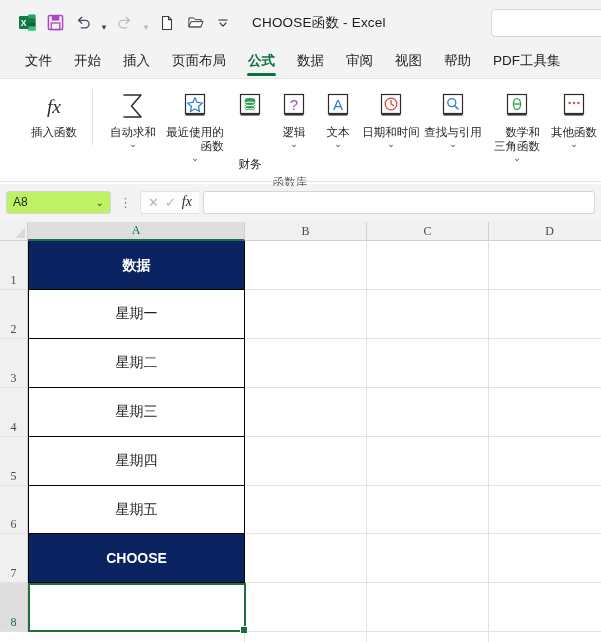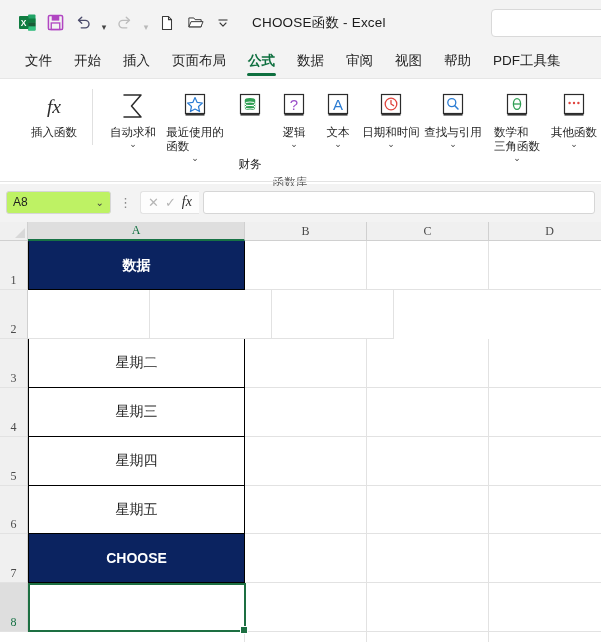--- a/index.html
+++ b/index.html
@@ -55,21 +55,21 @@
   .ribbon{
     position:absolute;left:0;top:78px;width:601px;height:105px;
     background:#ffffff;border-top:1px solid #e6e6e6;
   }
   .rbtn{
     width:auto;min-width:44px;display:flex;flex-direction:column;align-items:center;
     padding:6px 4px 0 4px;cursor:default;border-radius:4px;
   }
   .ricon{height:34px;display:flex;align-items:center;justify-content:center;}
   .rlabel{
-    font-size:11.5px;color:#1f1f1f;text-align:left;line-height:14px;
+    font-size:11.5px;color:#1f1f1f;text-align:right;line-height:14px;
     margin-top:2px;max-width:70px;
   }
   .rcaret{font-size:9px;color:#444;line-height:10px;margin-top:0px;}
   .divider{
     position:absolute;top:10px;width:1px;height:56px;background:#e0e0e0;
   }
   .grouplabel{
     position:absolute;top:160px;width:100%;text-align:center;
     font-size:11.5px;color:#5a5a5a;
   }
@@ -411,20 +411,21 @@
     <div class="cells">
 
       <div class="gridrow">
         <div class="cell hdrblue first" style="width:217px;height:49px;">数据</div>
         <div class="cell" style="width:122px;height:49px;"></div>
         <div class="cell" style="width:122px;height:49px;"></div>
         <div class="cell" style="width:122px;height:49px;"></div>
       </div>
 
       <div class="gridrow">
+        <div class="cell boxed" style="width:217px;height:49px;">星期一</div>
         <div class="cell" style="width:122px;height:49px;"></div>
         <div class="cell" style="width:122px;height:49px;"></div>
         <div class="cell" style="width:122px;height:49px;"></div>
       </div>
 
       <div class="gridrow">
         <div class="cell boxed" style="width:217px;height:49px;">星期二</div>
         <div class="cell" style="width:122px;height:49px;"></div>
         <div class="cell" style="width:122px;height:49px;"></div>
         <div class="cell" style="width:122px;height:49px;"></div>

